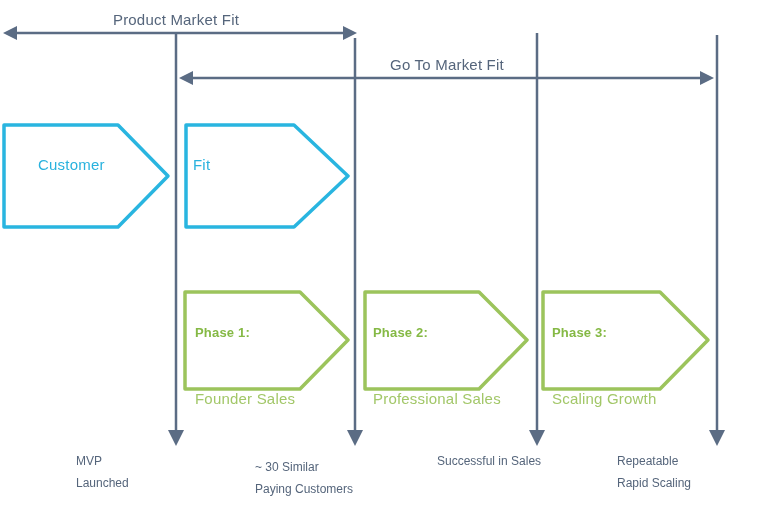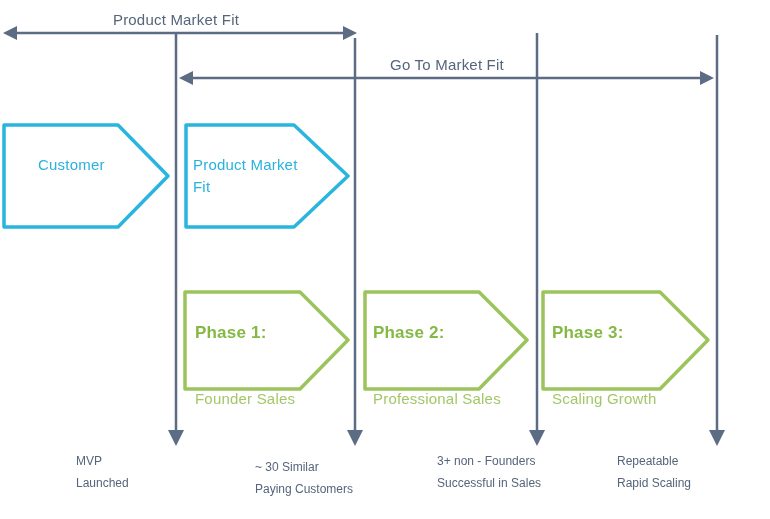--- a/index.html
+++ b/index.html
@@ -30,21 +30,21 @@
   .lbl.center { text-align: center; }
   .arrow-label { font-size: 15px; color: #55657b; }
   .chevron-text-blue {
     color: #29b2de;
     font-size: 15px;
     line-height: 22px;
   }
   .chevron-text-green .title {
     color: #85b945;
     font-weight: bold;
-    font-size: 17px;
+    font-size: 13px;
     line-height: 22px;
   }
   .chevron-text-green .subtitle {
     color: #a2c768;
     font-size: 15px;
     line-height: 22px;
     margin-top: 44px;
   }
   .milestone {
     position: absolute;
@@ -90,21 +90,20 @@
     <polygon points="543,292 660,292 708,340 660,389 543,389" fill="none" stroke="#9cc45c" stroke-width="3.5" stroke-linejoin="round"></polygon>
   </svg>
 
   <div class="lbl center arrow-label" style="left:56px; top:9px; width:240px;">Product Market Fit</div>
   <div class="lbl center arrow-label" style="left:347px; top:54px; width:200px;">Go To Market Fit</div>
 
   <div class="lbl chevron-text-blue" style="left:38px; top:154px; width:130px;">
     <div>Customer</div>
   </div>
   <div class="lbl chevron-text-blue" style="left:193px; top:154px; width:130px;">
-    <div>Product Market</div>
     <div>Fit</div>
   </div>
 
   <div class="lbl chevron-text-green" style="left:195px; top:322px; width:150px;">
     <div class="title">Phase 1:</div>
     <div class="subtitle">Founder Sales</div>
   </div>
   <div class="lbl chevron-text-green" style="left:373px; top:322px; width:150px;">
     <div class="title">Phase 2:</div>
     <div class="subtitle">Professional Sales</div>
@@ -116,21 +115,20 @@
 
   <div class="milestone" style="left:76px; top:450px;">
     <div>MVP</div>
     <div>Launched</div>
   </div>
   <div class="milestone" style="left:255px; top:444px;margin-top:12px;">
     <div>~ 30 Similar</div>
     <div>Paying Customers</div>
   </div>
   <div class="milestone" style="left:437px; top:450px;">
-    <div>3+ non - Founders</div>
     <div>Successful in Sales</div>
   </div>
   <div class="milestone" style="left:617px; top:450px;">
     <div>Repeatable</div>
     <div>Rapid Scaling</div>
   </div>
 
 </div>
 
 </body></html>

